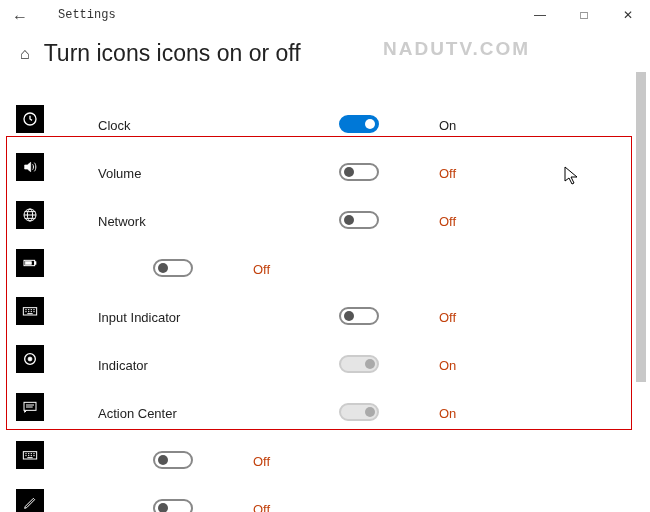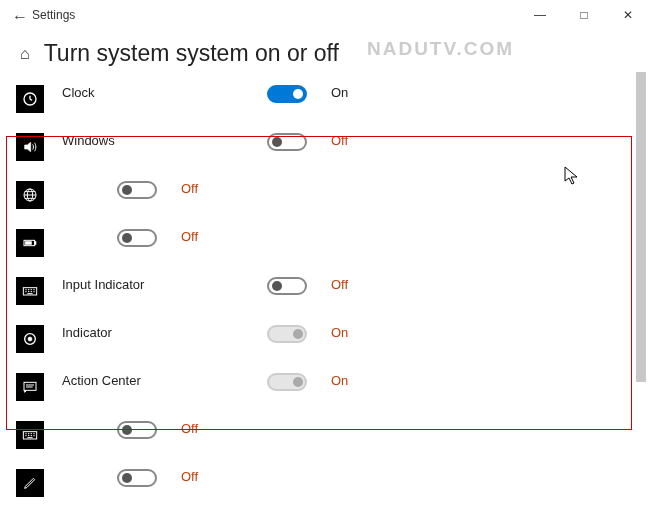--- a/index.html
+++ b/index.html
@@ -10,44 +10,45 @@
     position: relative; overflow: hidden;
   }
   .titlebar {
     display: flex; align-items: center;
     height: 30px; padding-left: 8px;
   }
   .back-arrow {
     width: 24px; text-align: center; font-size: 16px;
     color: #444; cursor: pointer;
   }
-  .app-title { font-size: 12px; margin-left: 0; color: #333; }
+  .app-title { font-size: 12px; margin-left: 26px; color: #333; font-family: Liberation Mono, monospace; }
   .winctrls {
     margin-left: auto; display: flex;
   }
   .winctrl {
     width: 44px; height: 30px; display: flex;
     align-items: center; justify-content: center;
     font-size: 12px; cursor: pointer; color: #333;
   }
   .header {
     display: flex; align-items: center;
     padding: 10px 20px 18px 20px;
   }
   .home-icon { font-size: 16px; margin-right: 14px; color: #333; }
   .page-title { font-size: 23px; font-weight: 400; }
   .watermark {
-    position: absolute; top: 38px; right: 136px;
+    position: absolute; top: 38px; right: 120px;
     font-size: 19px; font-weight: 700;
     color: #ccc; letter-spacing: 2px;
   }
   .list { padding: 0 16px; }
   .row {
-    display: flex; align-items: flex-start;
+    display: flex; align-items: flex-end;
     height: 48px;
+    gap: 36px;
   }
   .iconbox {
     width: 28px; height: 28px;
     background: #000; color: #fff;
     display: flex; align-items: center; justify-content: center;
     font-size: 13px; margin-right: 18px;
   }
   .iconbox svg { width: 16px; height: 16px; fill: #fff; stroke: #fff; }
   .label { font-size: 13px; color: #222; width: 150px; }
   .toggle {
@@ -97,21 +98,21 @@
   <div class="app-title">Settings</div>
   <div class="winctrls">
     <div class="winctrl">—</div>
     <div class="winctrl">□</div>
     <div class="winctrl">✕</div>
   </div>
 </div>
 
 <div class="header">
   <span class="home-icon">⌂</span>
-  <h1 class="page-title">Turn system system on or off</h1>
+  <h1 class="page-title">Turn icons icons on or off</h1>
 </div>
 
 <div class="watermark">NADUTV.COM</div>
 
 <div class="list" id="list">
     <div class="row">
       <div class="iconbox">
         <svg viewBox="0 0 24 24">
           <circle cx="12" cy="12" r="9" fill="none" stroke="#fff" stroke-width="2"></circle>
           <path d="M12 7v5l3 2" fill="none" stroke="#fff" stroke-width="2"></path>
@@ -123,34 +124,35 @@
       </div>
       <div class="state-text">On</div>
     </div>
     <div class="row">
       <div class="iconbox">
         <svg viewBox="0 0 24 24">
           <path d="M4 9v6h4l5 4V5L8 9H4z" fill="#fff"></path>
           <path d="M16 8c1.5 1.5 1.5 6.5 0 8M18.5 5.5c3 3 3 10 0 13" fill="none" stroke="#fff" stroke-width="1.5"></path>
         </svg>
       </div>
-      <div class="label">Windows</div>
+      <div class="label">Volume</div>
       <div class="toggle">
         <div class="knob"></div>
       </div>
       <div class="state-text dim">Off</div>
     </div>
     <div class="row">
       <div class="iconbox">
         <svg viewBox="0 0 24 24">
           <circle cx="12" cy="12" r="9" fill="none" stroke="#fff" stroke-width="1.5"></circle>
           <ellipse cx="12" cy="12" rx="4" ry="9" fill="none" stroke="#fff" stroke-width="1.5"></ellipse>
           <path d="M3 12h18M4 7h16M4 17h16" stroke="#fff" stroke-width="1.5"></path>
         </svg>
       </div>
+      <div class="label">Network</div>
       <div class="toggle">
         <div class="knob"></div>
       </div>
       <div class="state-text dim">Off</div>
     </div>
     <div class="row">
       <div class="iconbox">
         <svg viewBox="0 0 24 24">
           <rect x="3" y="8" width="16" height="8" fill="none" stroke="#fff" stroke-width="1.5"></rect>
           <rect x="19" y="10" width="2" height="4" fill="#fff"></rect>

